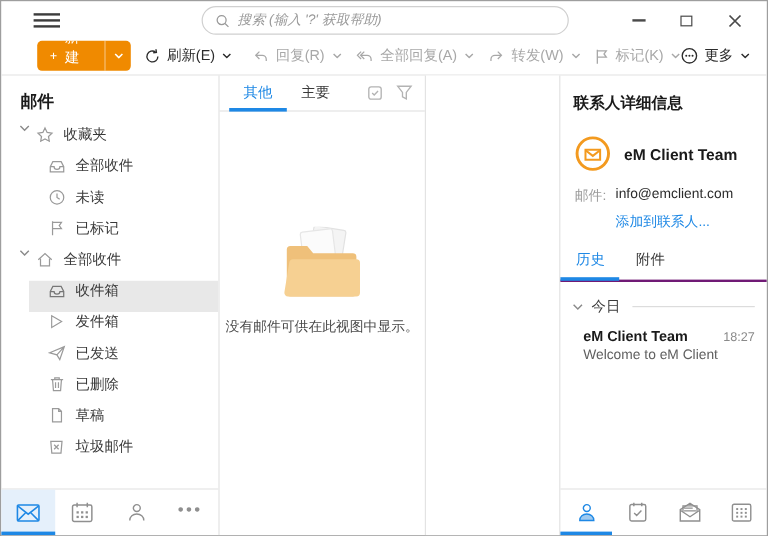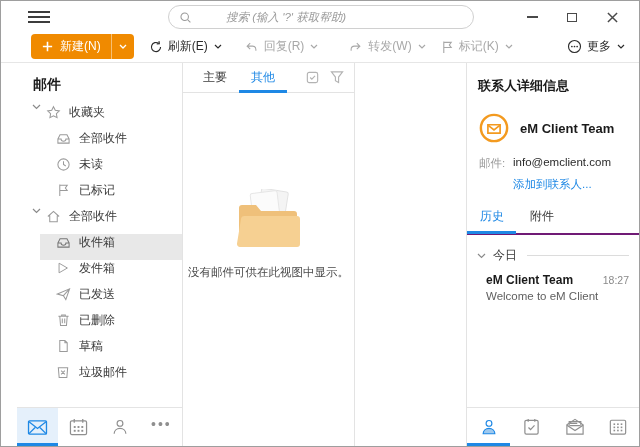--- a/index.html
+++ b/index.html
@@ -4,21 +4,21 @@
 <style>
   * { margin:0; padding:0; box-sizing:border-box; }
   html,body { background:#fff; }
   body { font-family:"Liberation Sans","DejaVu Sans",sans-serif; color:#2b2b2b; }
   .window { width:640px; height:447px; border:1px solid #9e9e9e; background:#fff; display:flex; flex-direction:column; overflow:hidden; }
 
   
   .titlebar { height:32px; flex:0 0 32px; display:flex; align-items:center; position:relative; }
   .hamburger { margin-left:27px; width:22px; cursor:pointer; }
   .hamburger span { display:block; height:2px; background:#3c3c3c; margin:3px 0; }
-  .searchwrap { position:absolute; left:167px; top:4px; width:306px; height:24px; border:1px solid #d0d0d0; border-radius:12px; display:flex; align-items:center; padding:0 10px; background:#fff;gap:28px; }
+  .searchwrap { position:absolute; left:167px; top:4px; width:306px; height:24px; border:1px solid #d0d0d0; border-radius:12px; display:flex; align-items:center; padding:0 10px; background:#fff; }
   .searchwrap svg { flex:0 0 auto; margin-right:6px; }
   .searchwrap input { border:none; outline:none; width:100%; font-style:italic; font-size:11.5px; color:#9a9a9a; background:transparent; font-family:inherit; }
   .searchwrap input::placeholder { color:#9a9a9a; font-style:italic; }
   .wincontrols { margin-left:auto; display:flex; align-items:center; gap:26px; padding-right:20px; }
   .wc { width:14px; height:14px; display:flex; align-items:center; justify-content:center; cursor:pointer; }
   .wc-min i { display:block; width:11px; height:2px; background:#4a4a4a; }
   .wc-max i { display:block; width:10px; height:9px; border:1.5px solid #4a4a4a; }
 
   
   .toolbar { height:29px; flex:0 0 29px; display:flex; align-items:center; padding:0 14px 2px 30px; }
@@ -32,21 +32,21 @@
   .newbtn .drop { display:flex; align-items:center; padding:0 7px; border-left:1px solid rgba(255,255,255,.45); } .sp20{width:22px;} .sp14{width:15px;}
   .morebtn { margin-left:auto; }
 
   .hdiv { height:1px; background:#e6e6e6; flex:0 0 1px; }
 
   
   .main { flex:1; display:flex; min-height:0; }
   .vdiv { width:1px; background:#e3e3e3; flex:0 0 1px; }
 
   
-  .sidebar { width:181px; flex:0 0 181px; display:flex; flex-direction:column;padding-left:16px; }
+  .sidebar { width:181px; flex:0 0 181px; display:flex; flex-direction:column; }
   .sb-title { font-size:14px; font-weight:bold; color:#1a1a1a; padding:13px 0 10px 16px; }
   .tree { flex:1; overflow:hidden; }
   .trow { height:26px; display:flex; align-items:flex-start; font-size:12px; color:#3a3a3a; cursor:pointer; }
   .trow .chev { width:14px; margin-left:12px; display:flex; justify-content:center; color:#8a8a8a; }
   .trow.group .ficon { margin-left:2px; }
   .trow.child { padding-left:38px; }
   .ficon { width:16px; height:16px; margin-right:8px; display:flex; align-items:center; justify-content:center; color:#8f8f8f; flex:0 0 16px; }
   .trow.selected { background:linear-gradient(to right, transparent 23px, #e8e8e8 23px); }
 
   
@@ -160,20 +160,29 @@
     <div class="tbtn disabled">
       <svg width="15" height="14" viewBox="0 0 16 16">
           <path d="M6.5 3.5L3 7l3.5 3.5M3 7h6.2c2.1 0 3.8 1.7 3.8 3.8v1.5" fill="none" stroke="#a8a8a8" stroke-width="1.2"></path>
         </svg>
       <span>回复(R)</span>
       <svg class="chev" width="8" height="5" viewBox="0 0 8 5">
           <path d="M1 1l3 3 3-3" fill="none" stroke="#a8a8a8" stroke-width="1.2"></path>
         </svg>
     </div>
     <div class="sp14"></div>
+    <div class="tbtn disabled">
+      <svg width="16" height="14" viewBox="0 0 18 16">
+          <path d="M8.5 3.5L5 7l3.5 3.5M5 7h6.2c2.1 0 3.8 1.7 3.8 3.8v1.5M5.5 3.5L2 7l3.5 3.5" fill="none" stroke="#a8a8a8" stroke-width="1.2"></path>
+        </svg>
+      <span>全部回复(A)</span>
+      <svg class="chev" width="8" height="5" viewBox="0 0 8 5">
+          <path d="M1 1l3 3 3-3" fill="none" stroke="#a8a8a8" stroke-width="1.2"></path>
+        </svg>
+    </div>
     <div class="sp14"></div>
     <div class="tbtn disabled">
       <svg width="15" height="14" viewBox="0 0 16 16">
           <path d="M9.5 3.5L13 7l-3.5 3.5M13 7H6.8C4.7 7 3 8.7 3 10.8v1.5" fill="none" stroke="#a8a8a8" stroke-width="1.2"></path>
         </svg>
       <span>转发(W)</span>
       <svg class="chev" width="8" height="5" viewBox="0 0 8 5">
           <path d="M1 1l3 3 3-3" fill="none" stroke="#a8a8a8" stroke-width="1.2"></path>
         </svg>
     </div>
@@ -351,25 +360,25 @@
         <div class="mtile">
             <span class="dots">•••</span>
           </div>
       </div>
     </div>
 
     <div class="vdiv"></div>
 
     <div class="msglist">
       <div class="tabbar">
+        <div class="mtab active">
+            <span>其他</span>
+          </div>
         <div class="mtab">
             <span>主要</span>
-          </div>
-        <div class="mtab active">
-            <span>其他</span>
           </div>
         <div class="tabicons">
           <svg width="15" height="15" viewBox="0 0 16 16">
               <rect x="2.5" y="2.5" width="11" height="11" rx="2" fill="none" stroke="#b3b3b3" stroke-width="1.2"></rect>
               <path d="M5.5 8l1.8 1.8 3.4-3.6" fill="none" stroke="#b3b3b3" stroke-width="1.2"></path>
             </svg>
           <svg width="14" height="15" viewBox="0 0 15 16">
               <path d="M1.5 2h12L9.2 7.5v5.8l-3.4-1.8V7.5z" fill="none" stroke="#b3b3b3" stroke-width="1.2"></path>
             </svg>
         </div>

